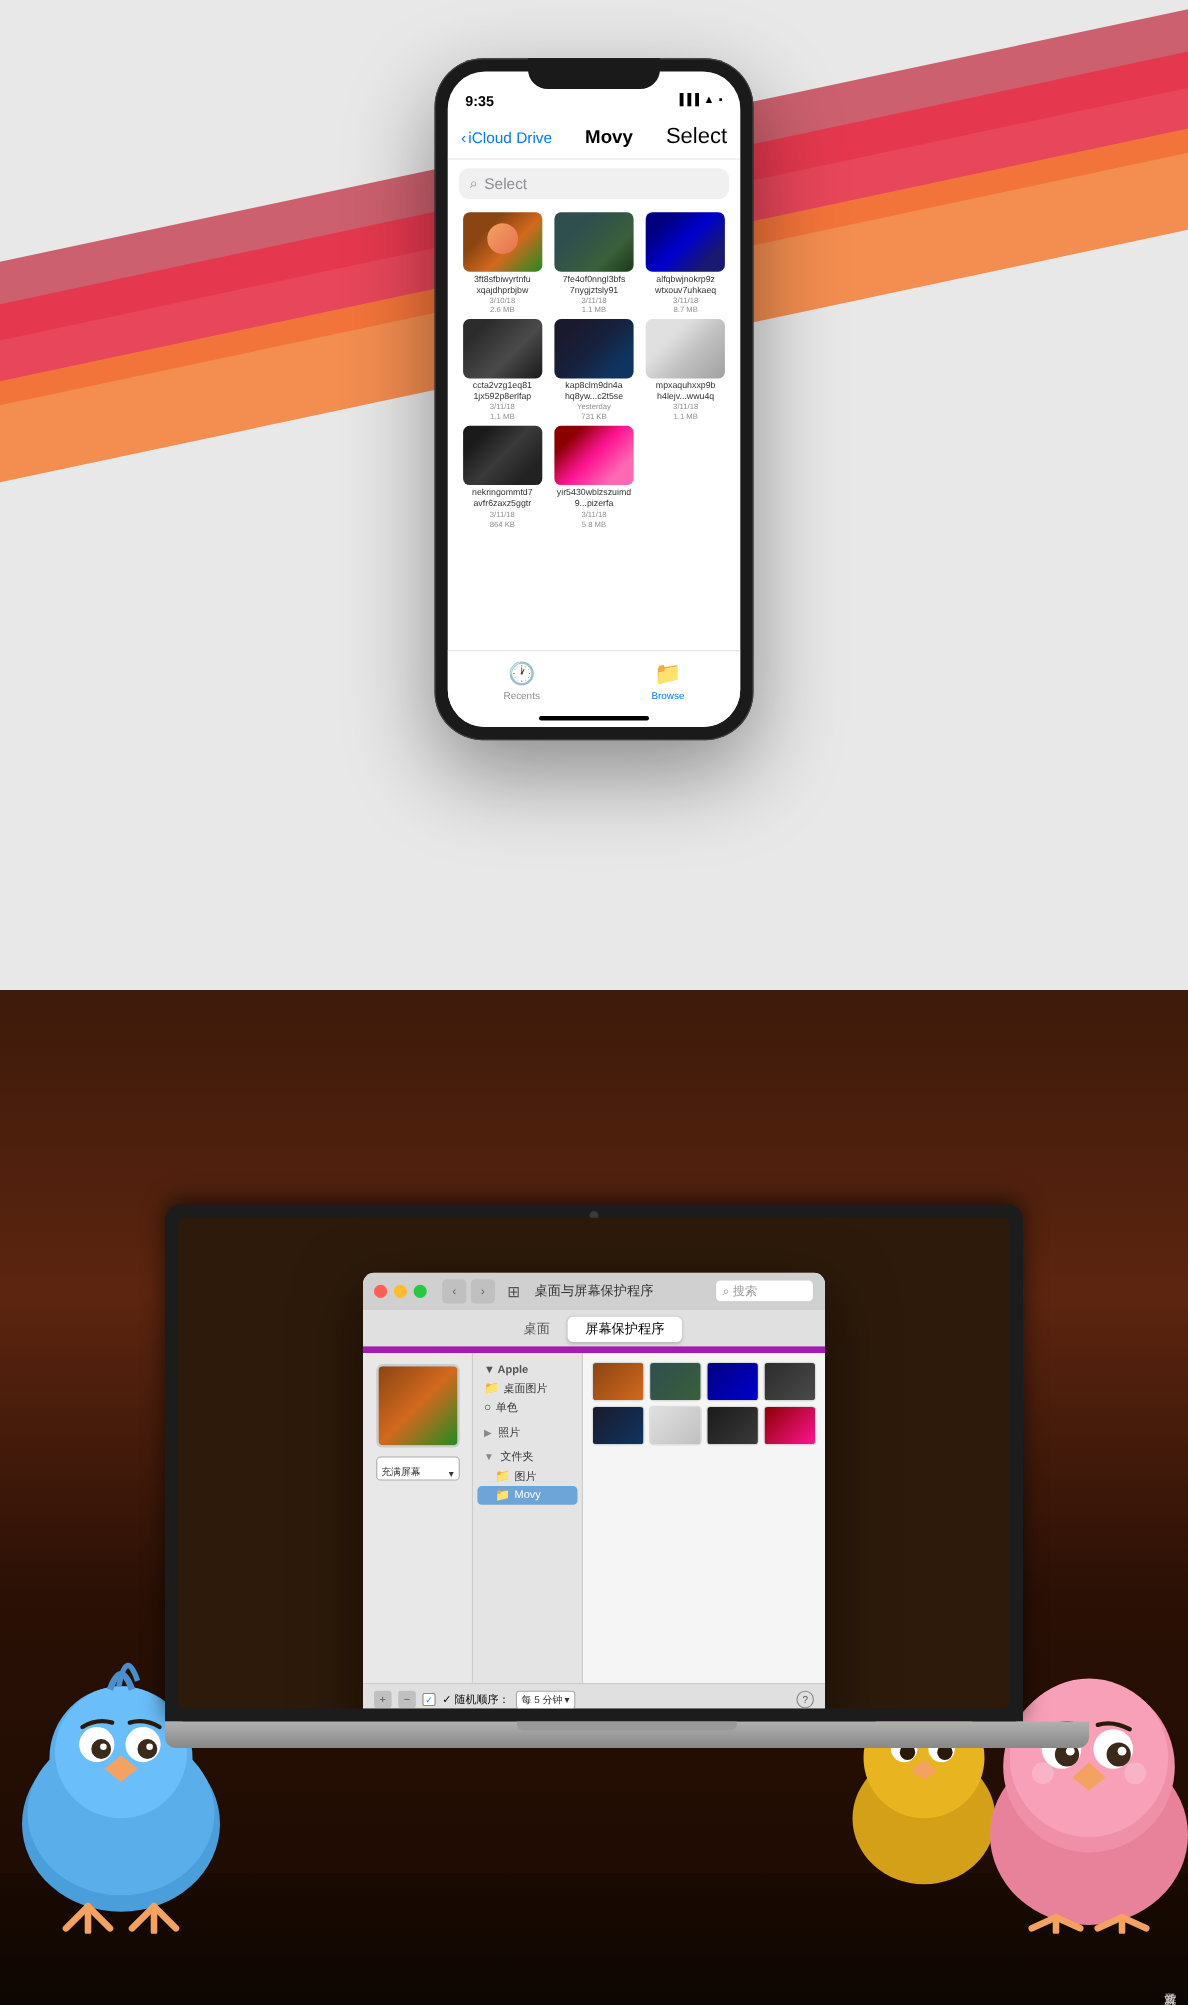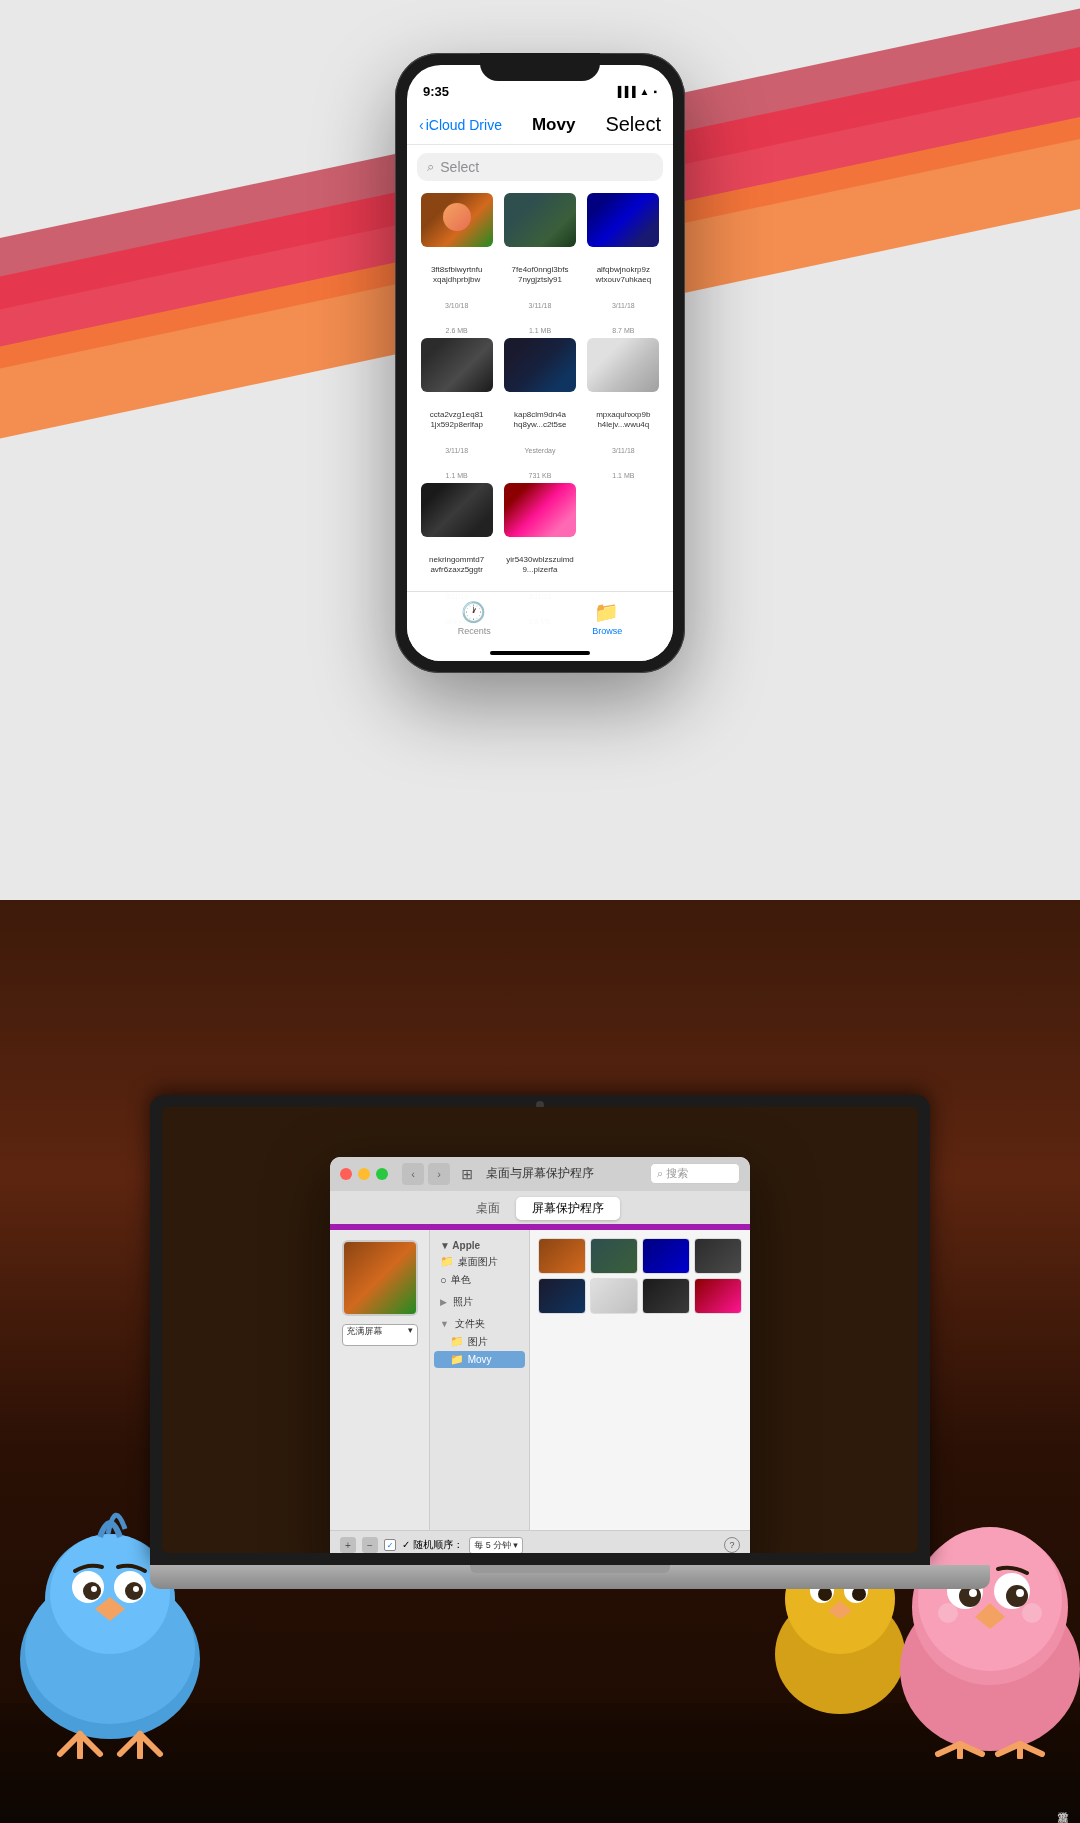--- a/index.html
+++ b/index.html
@@ -137,21 +137,21 @@
     .file-grid {
       display: grid;
       grid-template-columns: repeat(3, 1fr);
       gap: 4px;
       padding: 4px 10px;
     }
     .file-item {
       display: flex;
       flex-direction: column;
       align-items: center;
-      gap: 18px;
+      gap: 2px;
     }
     .file-thumb {
       width: 72px;
       height: 54px;
       border-radius: 6px;
       overflow: hidden;
       background: #333;
       position: relative;
     }
     
@@ -392,21 +392,21 @@
       background: linear-gradient(135deg, #8B4513, #D2691E, #228B22);
       border: 2px solid #ccc;
     }
     .preview-dropdown {
       width: 76px;
       height: 22px;
       background: #fff;
       border: 1px solid #aaa;
       border-radius: 4px;
       display: flex;
-      align-items: flex-start;
+      align-items: flex-end;
       justify-content: space-between;
       padding: 0 4px;
       font-size: 9px;
       color: #333;
     }
     .dialog-sidebar {
       width: 100px;
       background: #e4e4e4;
       border-right: 1px solid #ccc;
       padding: 8px 4px;

